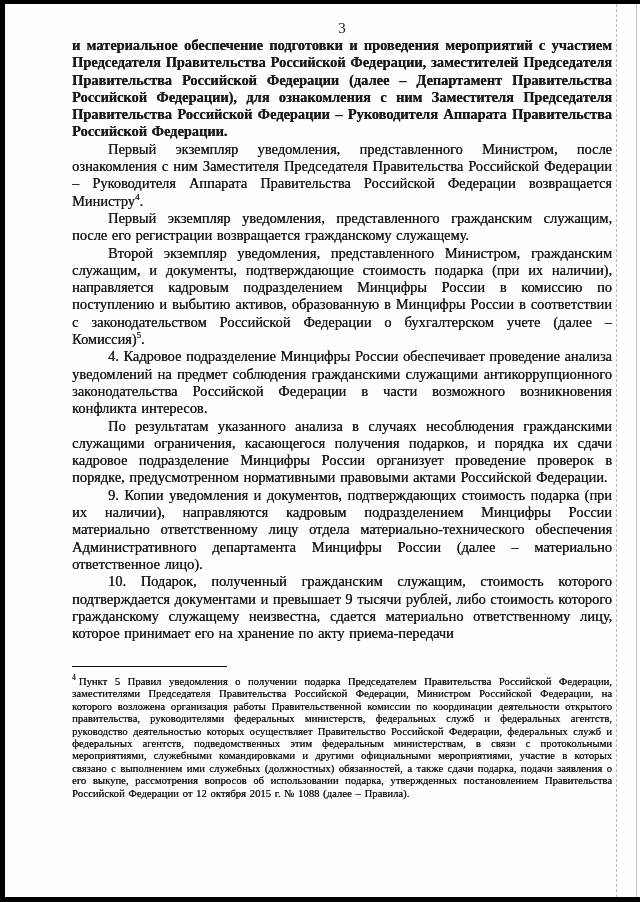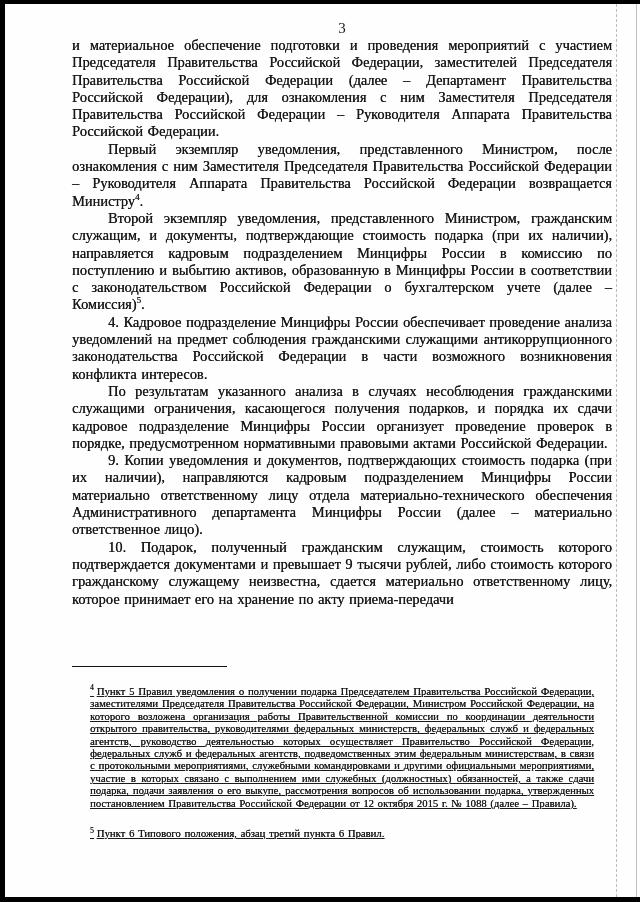--- a/index.html
+++ b/index.html
@@ -39,42 +39,41 @@
   }
   .par {
     margin: 0;
     font-size: 14.4px;
     line-height: 17.3px;
     text-align: justify;
     text-indent: 36px;
     word-spacing: 1px;
     text-shadow: 0.25px 0 0 currentColor; 
   }
-  .par.no-indent { text-indent: 0; }
+  .par.no-indent { text-indent: 0; font-weight: bold; }
   .par sup {
     font-size: 9px; line-height: 0;
     vertical-align: super;
   }
   .footer {
     position: absolute; left: 72px; top: 666px; width: 540px;
     color: #1a1a1a;
   }
   .fn-sep {
     width: 155px; height: 0;
     border-top: 1.6px solid #111;
     margin: 0 0 8px 0;
   }
   .fn {
-    margin: 18px;
+    margin: 0;
     font-size: 10.7px;
     line-height: 12.4px;
     text-align: justify;
     word-spacing: 1px;
     text-shadow: 0.2px 0 0 currentColor;
-    text-decoration: underline;
   }
   .fn sup {
     font-size: 7.5px; line-height: 0;
     vertical-align: super;
     margin-right: 3px;
   }
 </style>
 </head>
 <body>
 
@@ -83,25 +82,25 @@
   <div class="edge edge-top"></div>
   <div class="edge edge-bottom"></div>
   <div class="vline-dashed"></div>
   <div class="vline-solid"></div>
 
   <div class="page-number">3</div>
 
   <div class="content">
     <p class="par no-indent"><span>и материальное обеспечение подготовки и проведения мероприятий с участием Председателя Правительства Российской Федерации, заместителей Председателя Правительства Российской Федерации (далее – Департамент Правительства Российской Федерации), для ознакомления с ним Заместителя Председателя Правительства Российской Федерации – Руководителя Аппарата Правительства Российской Федерации.</span><sup></sup><span></span></p>
     <p class="par"><span>Первый экземпляр уведомления, представленного Министром, после ознакомления с ним Заместителя Председателя Правительства Российской Федерации – Руководителя Аппарата Правительства Российской Федерации возвращается Министру</span><sup>4</sup><span>.</span></p>
+    <p class="par"><span>Первый экземпляр уведомления, представленного гражданским служащим, после его регистрации возвращается гражданскому служащему.</span><sup></sup><span></span></p>
     <p class="par"><span>Второй экземпляр уведомления, представленного Министром, гражданским служащим, и документы, подтверждающие стоимость подарка (при их наличии), направляется кадровым подразделением Минцифры России в комиссию по поступлению и выбытию активов, образованную в Минцифры России в соответствии с законодательством Российской Федерации о бухгалтерском учете (далее – Комиссия)</span><sup>5</sup><span>.</span></p>
     <p class="par"><span>4. Кадровое подразделение Минцифры России обеспечивает проведение анализа уведомлений на предмет соблюдения гражданскими служащими антикоррупционного законодательства Российской Федерации в части возможного возникновения конфликта интересов.</span><sup></sup><span></span></p>
     <p class="par"><span>По результатам указанного анализа в случаях несоблюдения гражданскими служащими ограничения, касающегося получения подарков, и порядка их сдачи кадровое подразделение Минцифры России организует проведение проверок в порядке, предусмотренном нормативными правовыми актами Российской Федерации.</span><sup></sup><span></span></p>
     <p class="par"><span>9. Копии уведомления и документов, подтверждающих стоимость подарка (при их наличии), направляются кадровым подразделением Минцифры России материально ответственному лицу отдела материально-технического обеспечения Административного департамента Минцифры России (далее – материально ответственное лицо).</span><sup></sup><span></span></p>
     <p class="par"><span>10. Подарок, полученный гражданским служащим, стоимость которого подтверждается документами и превышает 9 тысячи рублей, либо стоимость которого гражданскому служащему неизвестна, сдается материально ответственному лицу, которое принимает его на хранение по акту приема-передачи</span><sup></sup><span></span></p>
   </div>
 
   <div class="footer">
     <div class="fn-sep"></div>
     <p class="fn"><sup>4</sup><span>Пункт 5 Правил уведомления о получении подарка Председателем Правительства Российской Федерации, заместителями Председателя Правительства Российской Федерации, Министром Российской Федерации, на которого возложена организация работы Правительственной комиссии по координации деятельности открытого правительства, руководителями федеральных министерств, федеральных служб и федеральных агентств, руководство деятельностью которых осуществляет Правительство Российской Федерации, федеральных служб и федеральных агентств, подведомственных этим федеральным министерствам, в связи с протокольными мероприятиями, служебными командировками и другими официальными мероприятиями, участие в которых связано с выполнением ими служебных (должностных) обязанностей, а также сдачи подарка, подачи заявления о его выкупе, рассмотрения вопросов об использовании подарка, утвержденных постановлением Правительства Российской Федерации от 12 октября 2015 г. № 1088 (далее – Правила).</span></p>
-    <p class="fn"><sup>5</sup><span>Пункт 6 Типового положения, абзац третий пункта 6 Правил.</span></p>
   </div>
 </div>
 
 </body></html>

